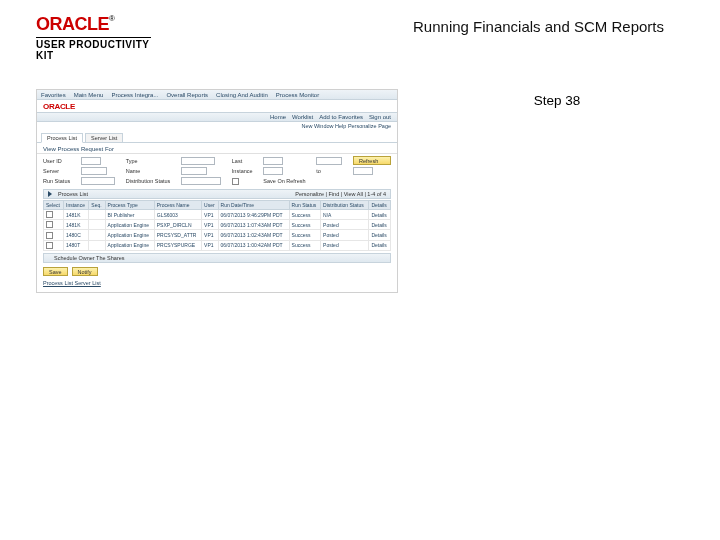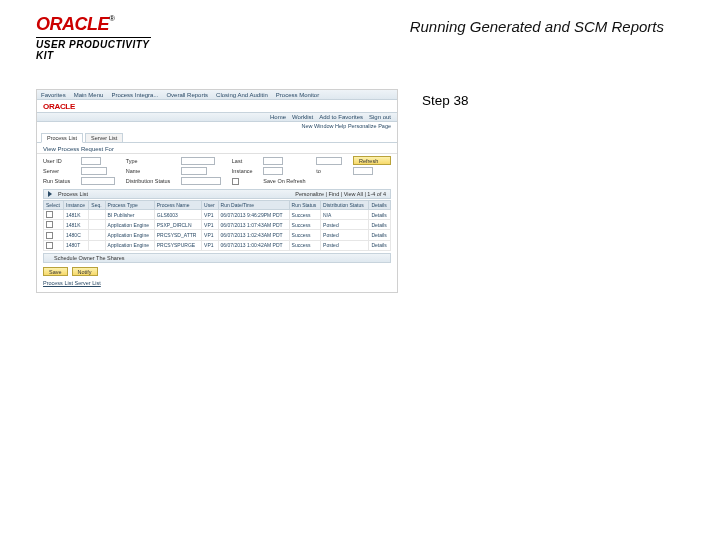--- a/index.html
+++ b/index.html
@@ -1,26 +1,26 @@
 <!DOCTYPE html>
 <html><head>
 <meta charset="utf-8">
 <style>
   * { box-sizing: border-box; margin: 0; padding: 0; }
   body { width: 720px; height: 540px; background: #fff; font-family: Arial, Helvetica, sans-serif; color: #000; position: relative; }
-  .header { display: flex; align-items: flex-start; padding: 14px 28px 28px 36px; font-style: italic; }
+  .header { display: flex; align-items: flex-start; padding: 14px 28px 28px 36px; }
   .logo-block { width: 130px; }
   .oracle-logo { font-family: Arial, sans-serif; font-size: 18px; font-weight: bold; color: #c00; letter-spacing: -0.5px; }
   .oracle-reg { font-size: 8px; vertical-align: top; color: #000; }
   .logo-hr { border: none; border-top: 1px solid #000; margin: 2px 0 1px 0; width: 115px; }
   .upk { font-size: 10px; letter-spacing: 0.5px; color: #000; font-weight: bold; }
   .doc-title { margin-left: auto; font-size: 15px; color: #111; padding-right: 28px; padding-top: 4px; }
   .content { display: flex; padding: 0 28px 0 36px; gap: 24px; }
   .left-col { width: 362px; }
-  .right-col { flex: 1; padding-top: 4px; }
+  .right-col { flex: 1; padding-top: 4px; text-align: center; }
   .step-label { font-size: 13.5px; margin-bottom: 20px; }
   .instr { font-size: 13.5px; line-height: 1.35; }
   .instr b { font-weight: bold; }
   .mini-shot { width: 362px; border: 1px solid #d0d0d0; background: #fff; font-size: 6px; color: #333; }
   .mini-nav { height: 10px; background: linear-gradient(#eef3f7,#dfe8ef); border-bottom: 1px solid #c7d3dc; display: flex; align-items: center; gap: 8px; padding: 0 4px; color: #2a4a66; }
   .mini-nav span { white-space: nowrap; }
   .mini-oracle { height: 12px; display: flex; align-items: center; justify-content: space-between; padding: 0 6px; }
   .mini-oracle-logo { color: #c00; font-weight: bold; font-size: 8px; letter-spacing: -0.3px; }
   .mini-oracle-right { color: #2a4a66; font-size: 5.5px; }
   .mini-menubar { height: 10px; background: linear-gradient(#eef3f7,#dfe8ef); border-top: 1px solid #c7d3dc; border-bottom: 1px solid #c7d3dc; display:flex; align-items:center; justify-content:flex-end; gap:6px; padding:0 6px; color:#2a4a66; }
@@ -49,21 +49,21 @@
 <body>
 
 <div class="header">
   <div class="logo-block">
     <div>
       <span class="oracle-logo">ORACLE</span><span class="oracle-reg">®</span>
     </div>
     <hr class="logo-hr">
     <div class="upk">USER PRODUCTIVITY KIT</div>
   </div>
-  <div class="doc-title">Running Generated and SCM Reports</div>
+  <div class="doc-title">Running Financials and SCM Reports</div>
 </div>
 
 <div class="content">
   <div class="left-col">
     <div class="mini-shot">
       <div class="mini-nav">
         <span>Favorites</span>
           <span>Main Menu</span>
           <span>Process Integra...</span>
           <span>Overall Reports</span>

